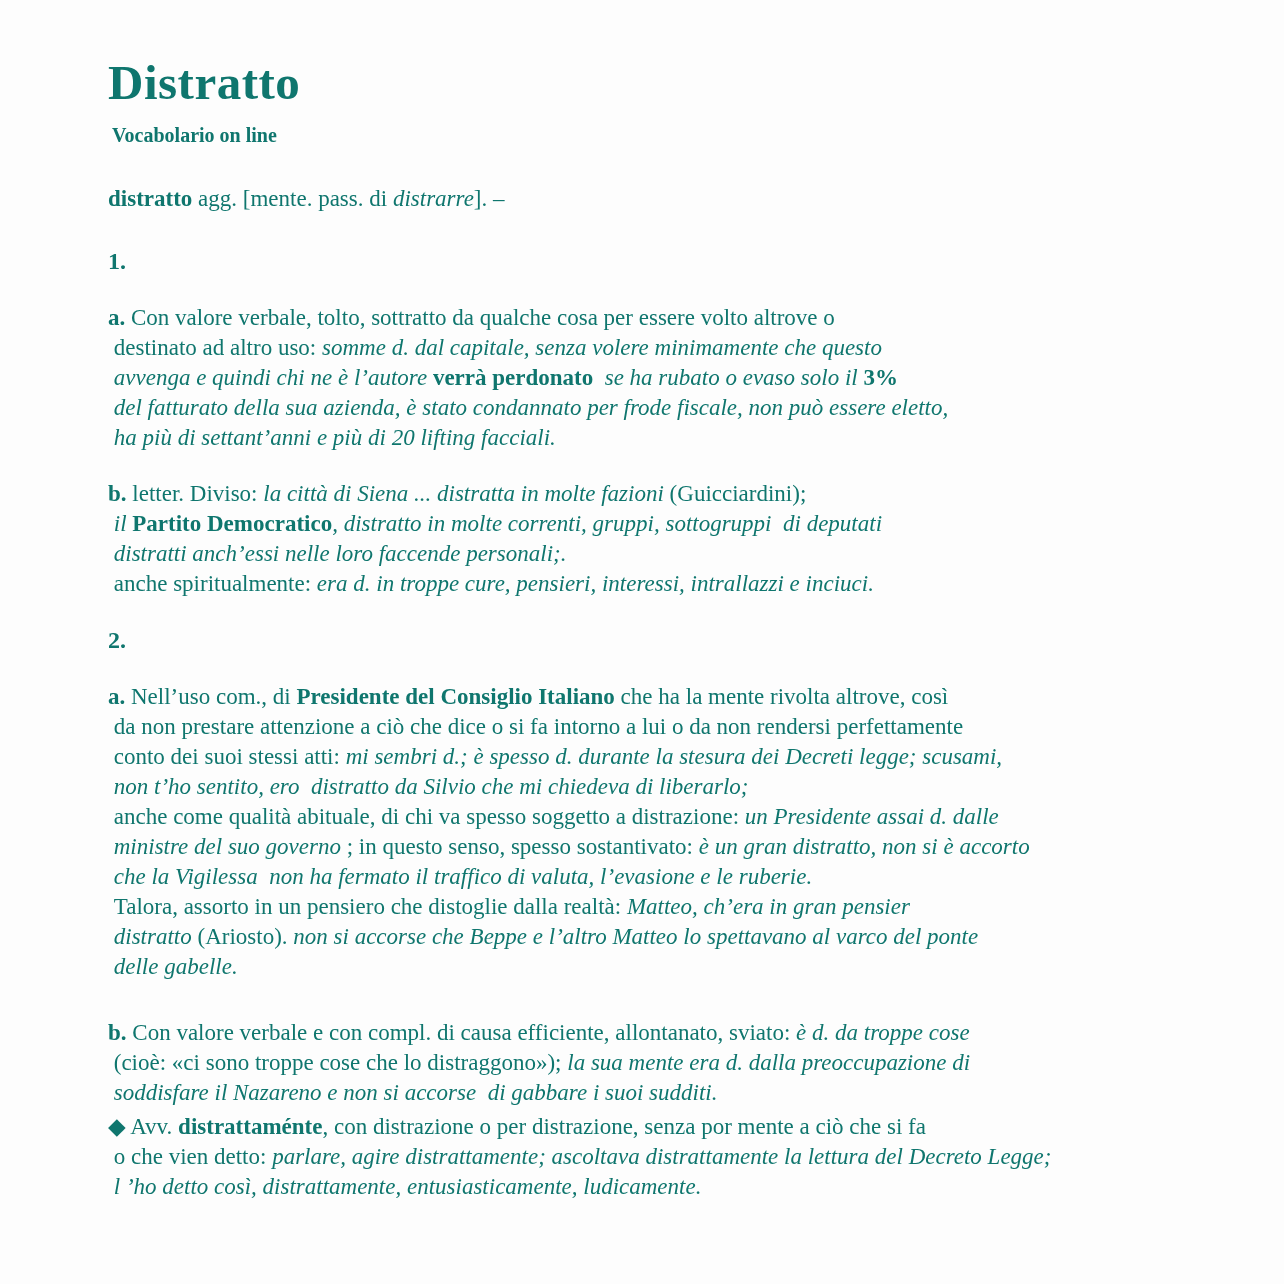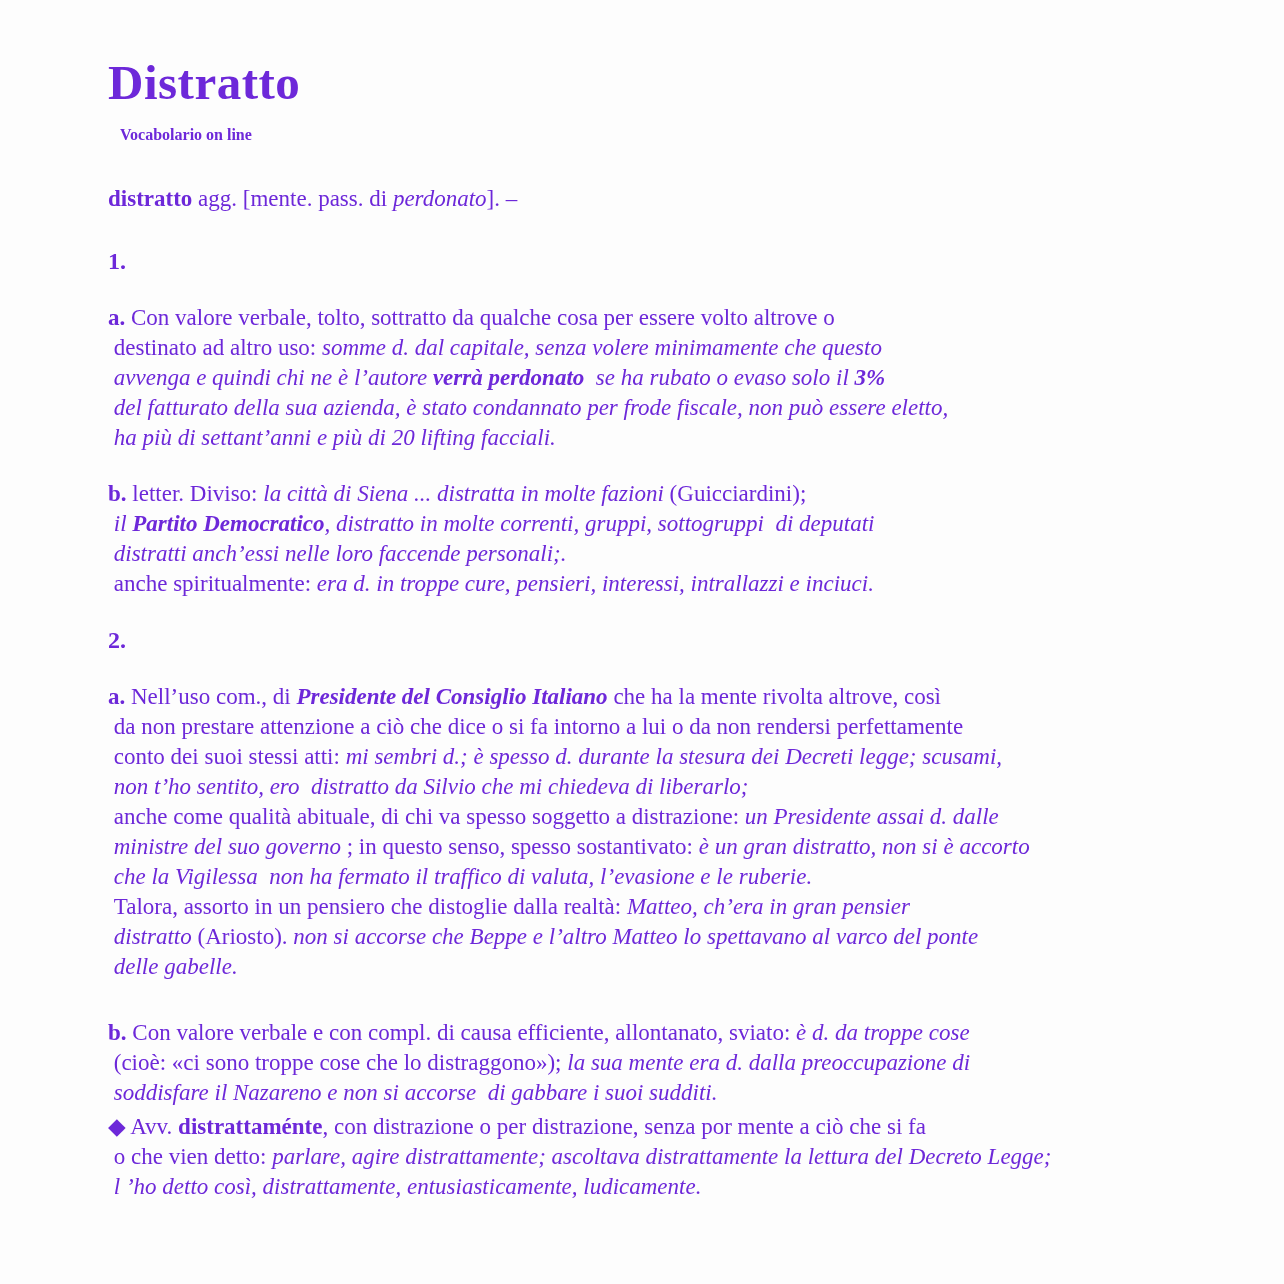--- a/index.html
+++ b/index.html
@@ -10,65 +10,65 @@
   body {
     width: 1284px;
     height: 1284px;
     overflow: hidden;
   }
   .page {
     box-sizing: border-box;
     width: 1284px;
     height: 1284px;
     padding: 58px 60px 0 108px;
-    color: #6d28d9;
+    color: #0f766e;
     font-family: "Liberation Serif", serif;
     font-size: 23px;
     line-height: 30px;
   }
   .title {
     font-size: 49px;
     line-height: 50px;
     font-weight: bold;
     margin: 0 0 12px 0;
     letter-spacing: 0.5px;
   }
   .subtitle {
-    font-size: 16px;
+    font-size: 20px;
     font-weight: bold;
-    margin: 0 0 34px 12px;
+    margin: 0 0 34px 4px;
   }
   .headword {
     margin: 0 0 32px 0;
     white-space: pre-wrap;
   }
   .secnum {
     font-size: 24px;
     font-weight: bold;
     margin: 0 0 27px 0;
   }
   .para {
     margin: 0 0 26px 0;
     white-space: pre-wrap;
   }
   .para.tight {
     margin-bottom: 4px;
     margin-top: 36px;
   }
   .s-b  { font-weight: bold; }
   .s-i  { font-style: italic; }
-  .s-bi { font-weight: bold; font-style: italic; }
+  .s-bi { font-weight: bold; }
 </style>
 </head>
 <body>
 
 <div class="page">
   <h1 class="title">Distratto</h1>
   <div class="subtitle">Vocabolario on line</div>
-  <p class="headword"><span class="s-b">distratto</span><span> agg. [mente. pass. di </span><span class="s-i">perdonato</span><span>]. –</span></p>
+  <p class="headword"><span class="s-b">distratto</span><span> agg. [mente. pass. di </span><span class="s-i">distrarre</span><span>]. –</span></p>
   <div class="secnum">1.</div>
   <p class="para"><span class="s-b">a.</span><span> Con valore verbale, tolto, sottratto da qualche cosa per essere volto altrove o</span><br><span> destinato ad altro uso: </span><span class="s-i">somme d. dal capitale, senza volere minimamente che questo</span><br><span class="s-i"> avvenga e quindi chi ne è l’autore </span><span class="s-bi">verrà perdonato</span><span class="s-i">  se ha rubato o evaso solo il </span><span class="s-bi">3%</span><br><span class="s-i"> del fatturato della sua azienda, è stato condannato per frode fiscale, non può essere eletto,</span><br><span class="s-i"> ha più di settant’anni e più di 20 lifting facciali.</span></p>
   <p class="para"><span class="s-b">b.</span><span> letter. Diviso: </span><span class="s-i">la città di Siena ... distratta in molte fazioni </span><span>(Guicciardini);</span><br><span class="s-i"> il </span><span class="s-bi">Partito Democratico</span><span class="s-i">, distratto in molte correnti, gruppi, sottogruppi  di deputati</span><br><span class="s-i"> distratti anch’essi nelle loro faccende personali;.</span><br><span> anche spiritualmente: </span><span class="s-i">era d. in troppe cure, pensieri, interessi, intrallazzi e inciuci.</span></p>
   <div class="secnum">2.</div>
   <p class="para"><span class="s-b">a.</span><span> Nell’uso com., di </span><span class="s-bi">Presidente del Consiglio Italiano</span><span> che ha la mente rivolta altrove, così</span><br><span> da non prestare attenzione a ciò che dice o si fa intorno a lui o da non rendersi perfettamente</span><br><span> conto dei suoi stessi atti: </span><span class="s-i">mi sembri d.; è spesso d. durante la stesura dei Decreti legge; scusami,</span><br><span class="s-i"> non t’ho sentito, ero  distratto da Silvio che mi chiedeva di liberarlo;</span><br><span> anche come qualità abituale, di chi va spesso soggetto a distrazione: </span><span class="s-i">un Presidente assai d. dalle</span><br><span class="s-i"> ministre del suo governo </span><span>; in questo senso, spesso sostantivato: </span><span class="s-i">è un gran distratto, non si è accorto</span><br><span class="s-i"> che la Vigilessa  non ha fermato il traffico di valuta, l’evasione e le ruberie.</span><br><span> Talora, assorto in un pensiero che distoglie dalla realtà: </span><span class="s-i">Matteo, ch’era in gran pensier</span><br><span class="s-i"> distratto </span><span>(Ariosto). </span><span class="s-i">non si accorse che Beppe e l’altro Matteo lo spettavano al varco del ponte</span><br><span class="s-i"> delle gabelle.</span></p>
   <p class="para tight"><span class="s-b">b.</span><span> Con valore verbale e con compl. di causa efficiente, allontanato, sviato: </span><span class="s-i">è d. da troppe cose</span><br><span> (cioè: «ci sono troppe cose che lo distraggono»); </span><span class="s-i">la sua mente era d. dalla preoccupazione di</span><br><span class="s-i"> soddisfare il Nazareno e non si accorse  di gabbare i suoi sudditi.</span></p>
   <p class="para"><span>◆ </span><span>Avv. </span><span class="s-b">distrattaménte</span><span>, con distrazione o per distrazione, senza por mente a ciò che si fa</span><br><span> o che vien detto: </span><span class="s-i">parlare, agire distrattamente; ascoltava distrattamente la lettura del Decreto Legge;</span><br><span class="s-i"> l ’ho detto così, distrattamente, entusiasticamente, ludicamente.</span></p>
 </div>
 
 </body></html>

